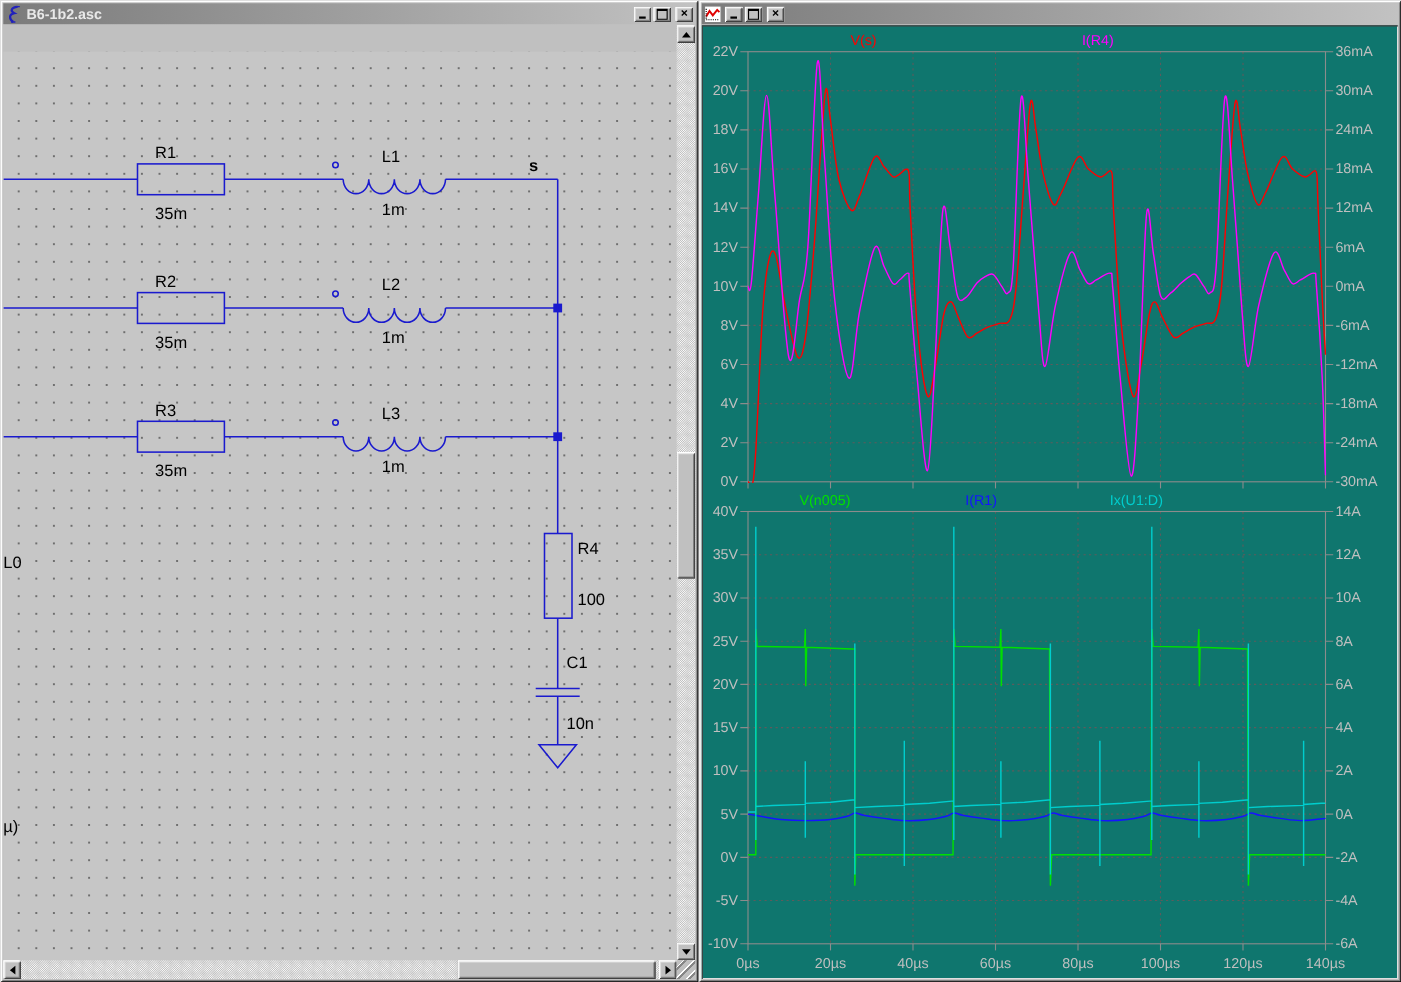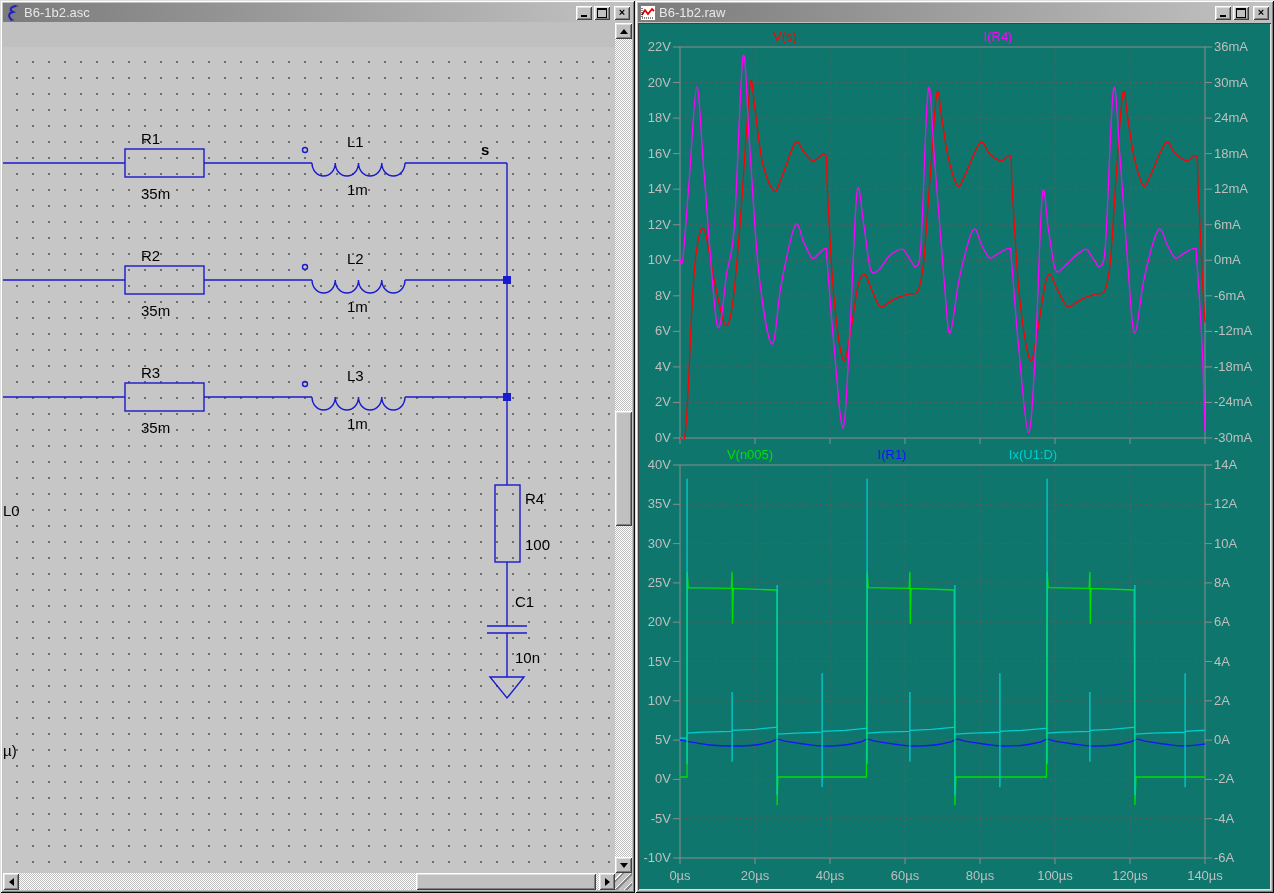--- a/index.html
+++ b/index.html
@@ -5,21 +5,21 @@
   html,body{margin:0;padding:0;width:1274px;height:893px;overflow:hidden;
     font-family:"Liberation Sans",sans-serif;background:#808080;}
   .win{position:absolute;top:0;height:893px;background:#c0c0c0;
     box-shadow:inset 1px 1px 0 #dfdfdf, inset -1px -1px 0 #0a0a0a,
                inset 2px 2px 0 #ffffff, inset -2px -2px 0 #808080;}
   #win-sch{left:0;width:635px;}
   #win-plot{left:635px;width:639px;}
   .titlebar{position:absolute;left:3px;top:3px;right:3px;height:19px;
     background:linear-gradient(to right,#7b7b7b,#c2c2c2);
     display:flex;align-items:center;padding:0 2px;gap:3px;}
-  .title-text{color:#e8e8e8;font-size:13px;font-weight:normal;flex:1;
+  .title-text{color:#e8e8e8;font-size:13px;font-weight:bold;flex:1;
     white-space:nowrap;overflow:hidden;}
   .ticon{width:16px;height:16px;flex:0 0 16px;}
   .tbtns{display:flex;gap:2px;align-items:center;}
   .tbtn{width:16px;height:14px;background:#c0c0c0;position:relative;
     box-shadow:inset 1px 1px 0 #ffffff, inset -1px -1px 0 #404040,
                inset 2px 2px 0 #dfdfdf, inset -2px -2px 0 #808080;
     display:flex;align-items:center;justify-content:center;}
   .tbtn.close{margin-left:2px;}
   .g-min{width:6px;height:2px;background:#000;margin-top:7px;}
   .g-max{width:8px;height:7px;border:1px solid #000;border-top:2px solid #000;}
@@ -168,21 +168,20 @@
 <div class="win" id="win-plot">
   <div class="titlebar">
     <span class="ticon">
       <svg width="16" height="16" viewBox="0 0 16 16">
         <rect x="0.5" y="0.5" width="15" height="15" fill="#fff" stroke="#808080"></rect>
         <path d="M2 10 L5 5 L8 9 L12 4 L14 6" stroke="#e00000" stroke-width="1.8" fill="none"></path>
         <path d="M2 13 L14 13" stroke="#000" stroke-width="1" stroke-dasharray="1 1" fill="none"></path>
         <path d="M2 3 L2 13" stroke="#000" stroke-width="1" stroke-dasharray="1 1" fill="none"></path>
       </svg>
     </span>
-    <span class="title-text">B6-1b2.raw</span>
     <span class="tbtns">
       <span class="tbtn">
           <span class="g-min"></span>
         </span>
       <span class="tbtn">
           <span class="g-max"></span>
         </span>
       <span class="tbtn close">
           <span class="g-x">×</span>
         </span>

